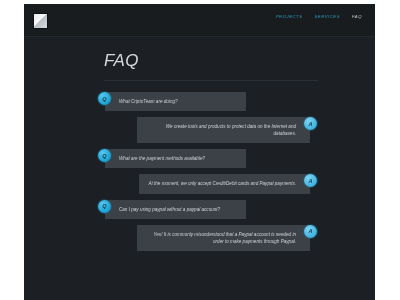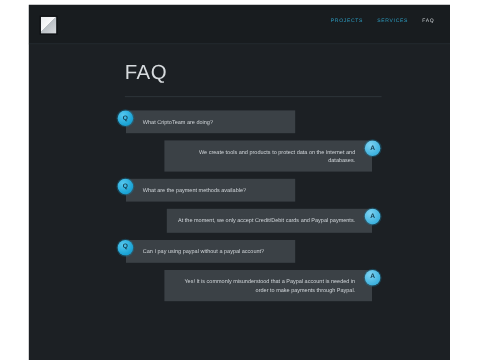--- a/index.html
+++ b/index.html
@@ -24,20 +24,21 @@
 
   
   .site {
     position: absolute;
     left: 24px;
     top: 4px;
     width: 351px;
     height: 296px;
     background: #1c2024;
     overflow: hidden;
+    font-style: italic;
   }
 
   
   .header {
     position: absolute;
     left: 0;
     top: 0;
     width: 351px;
     height: 32px;
     background: #181c1f;

